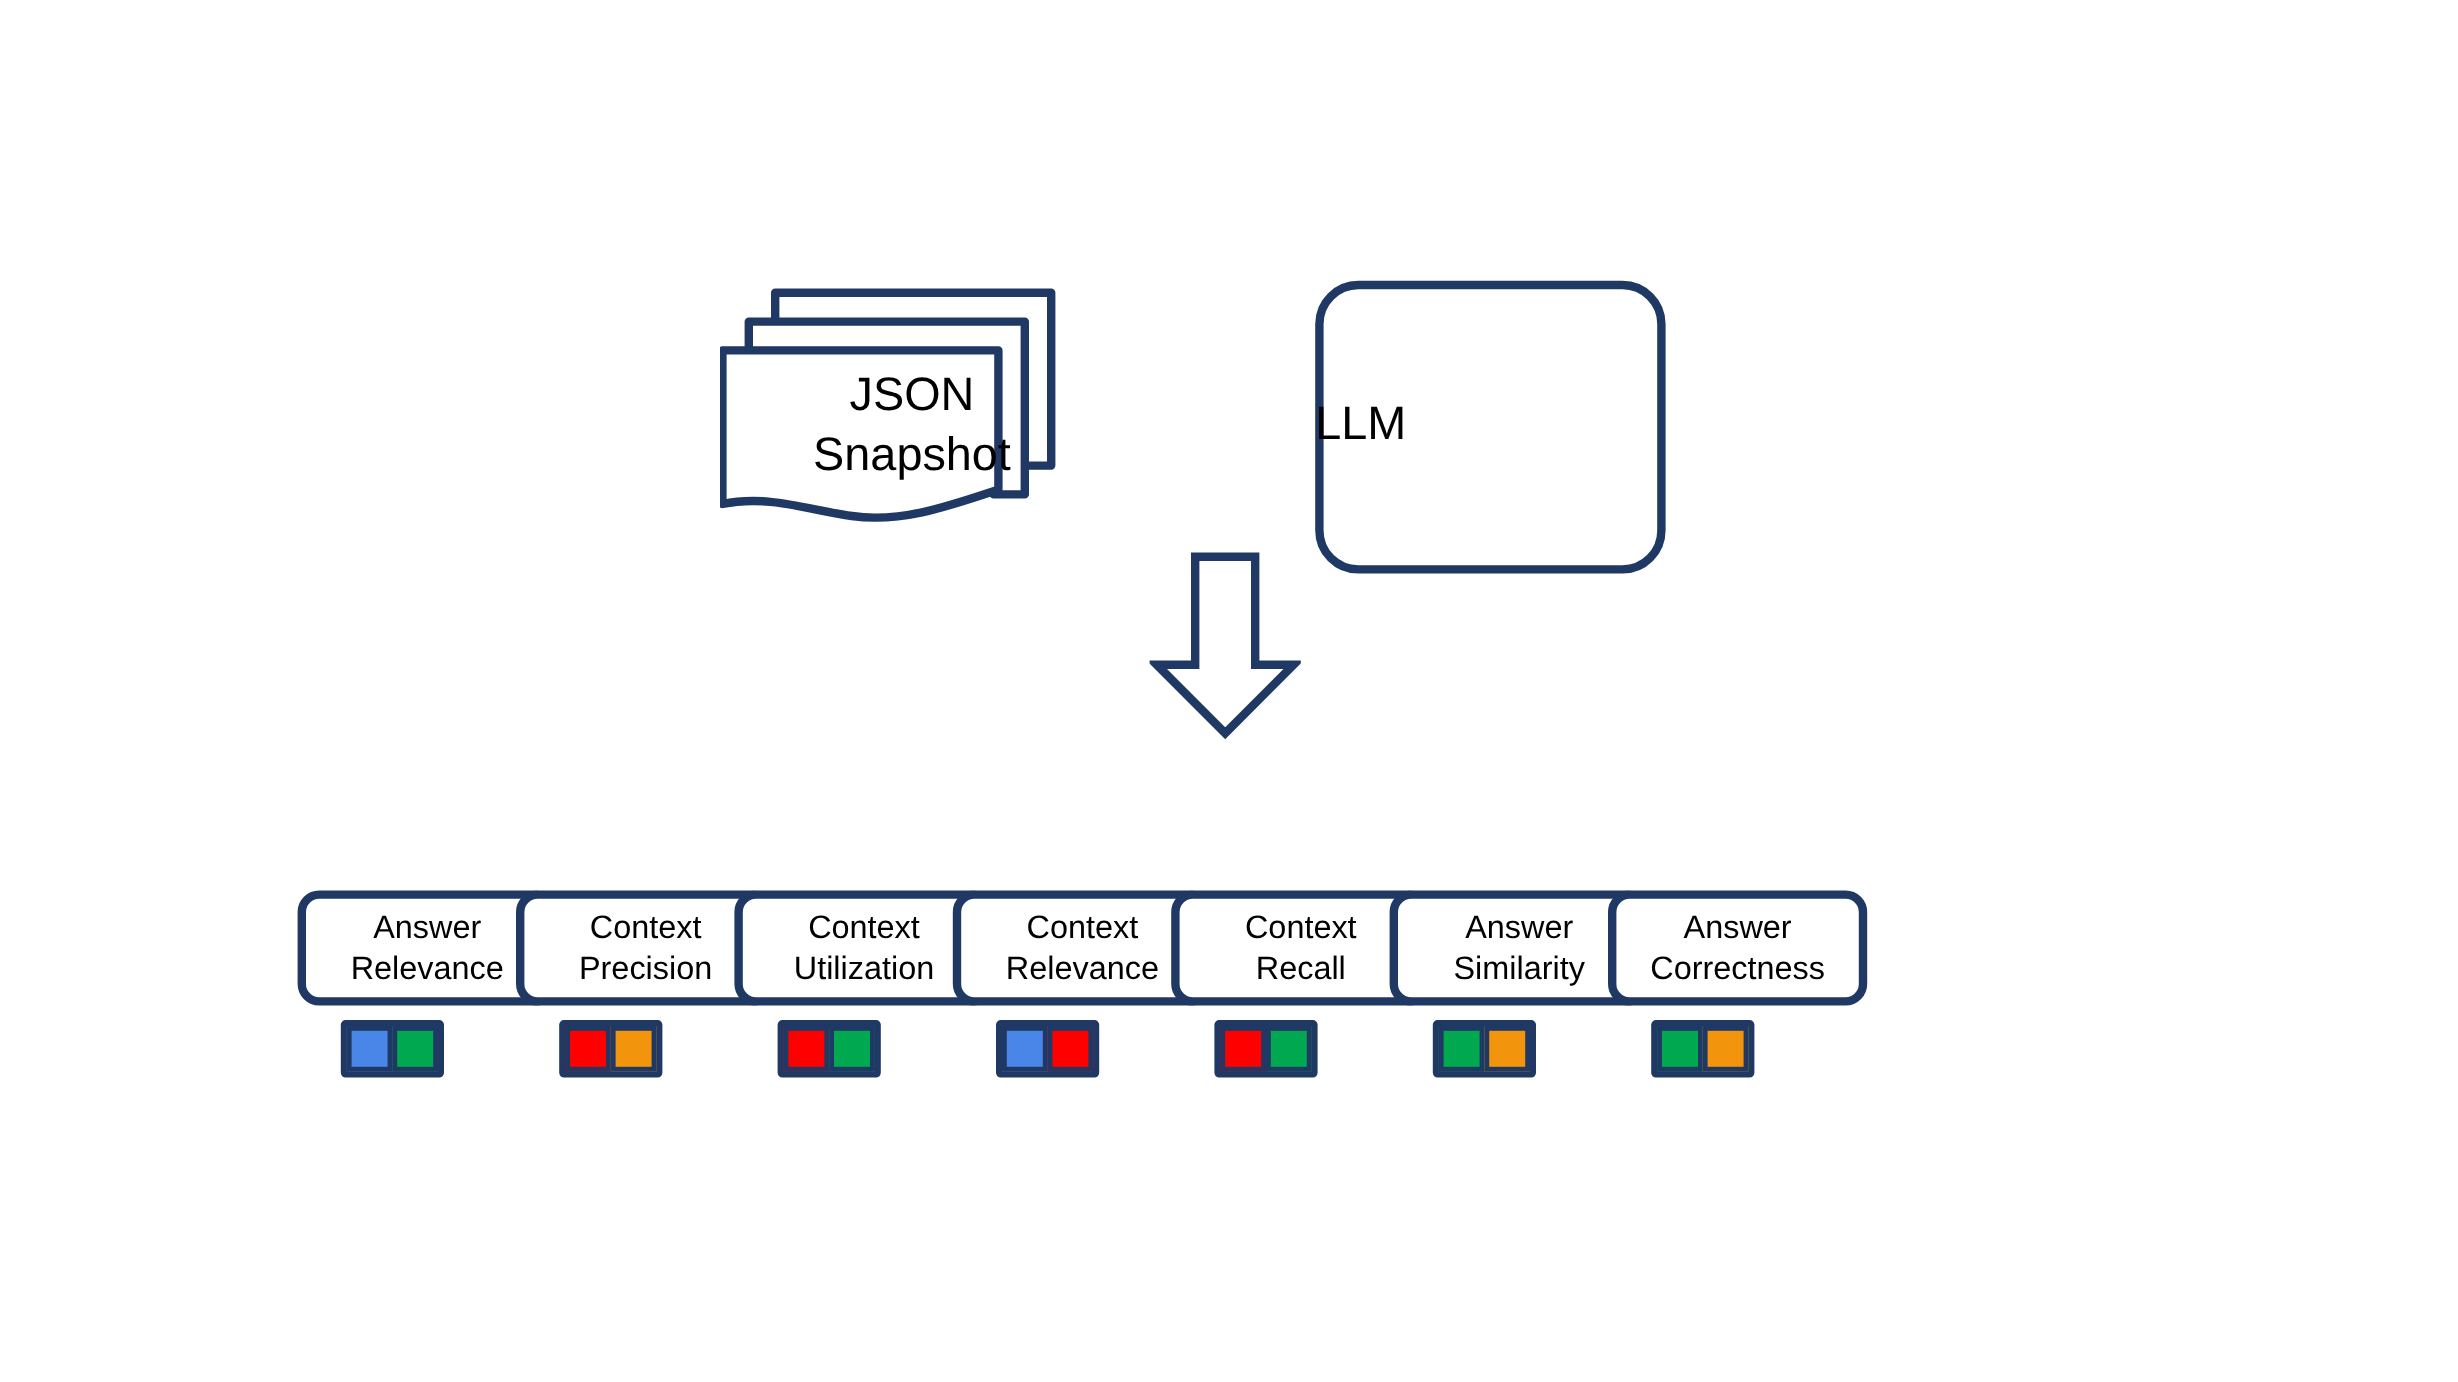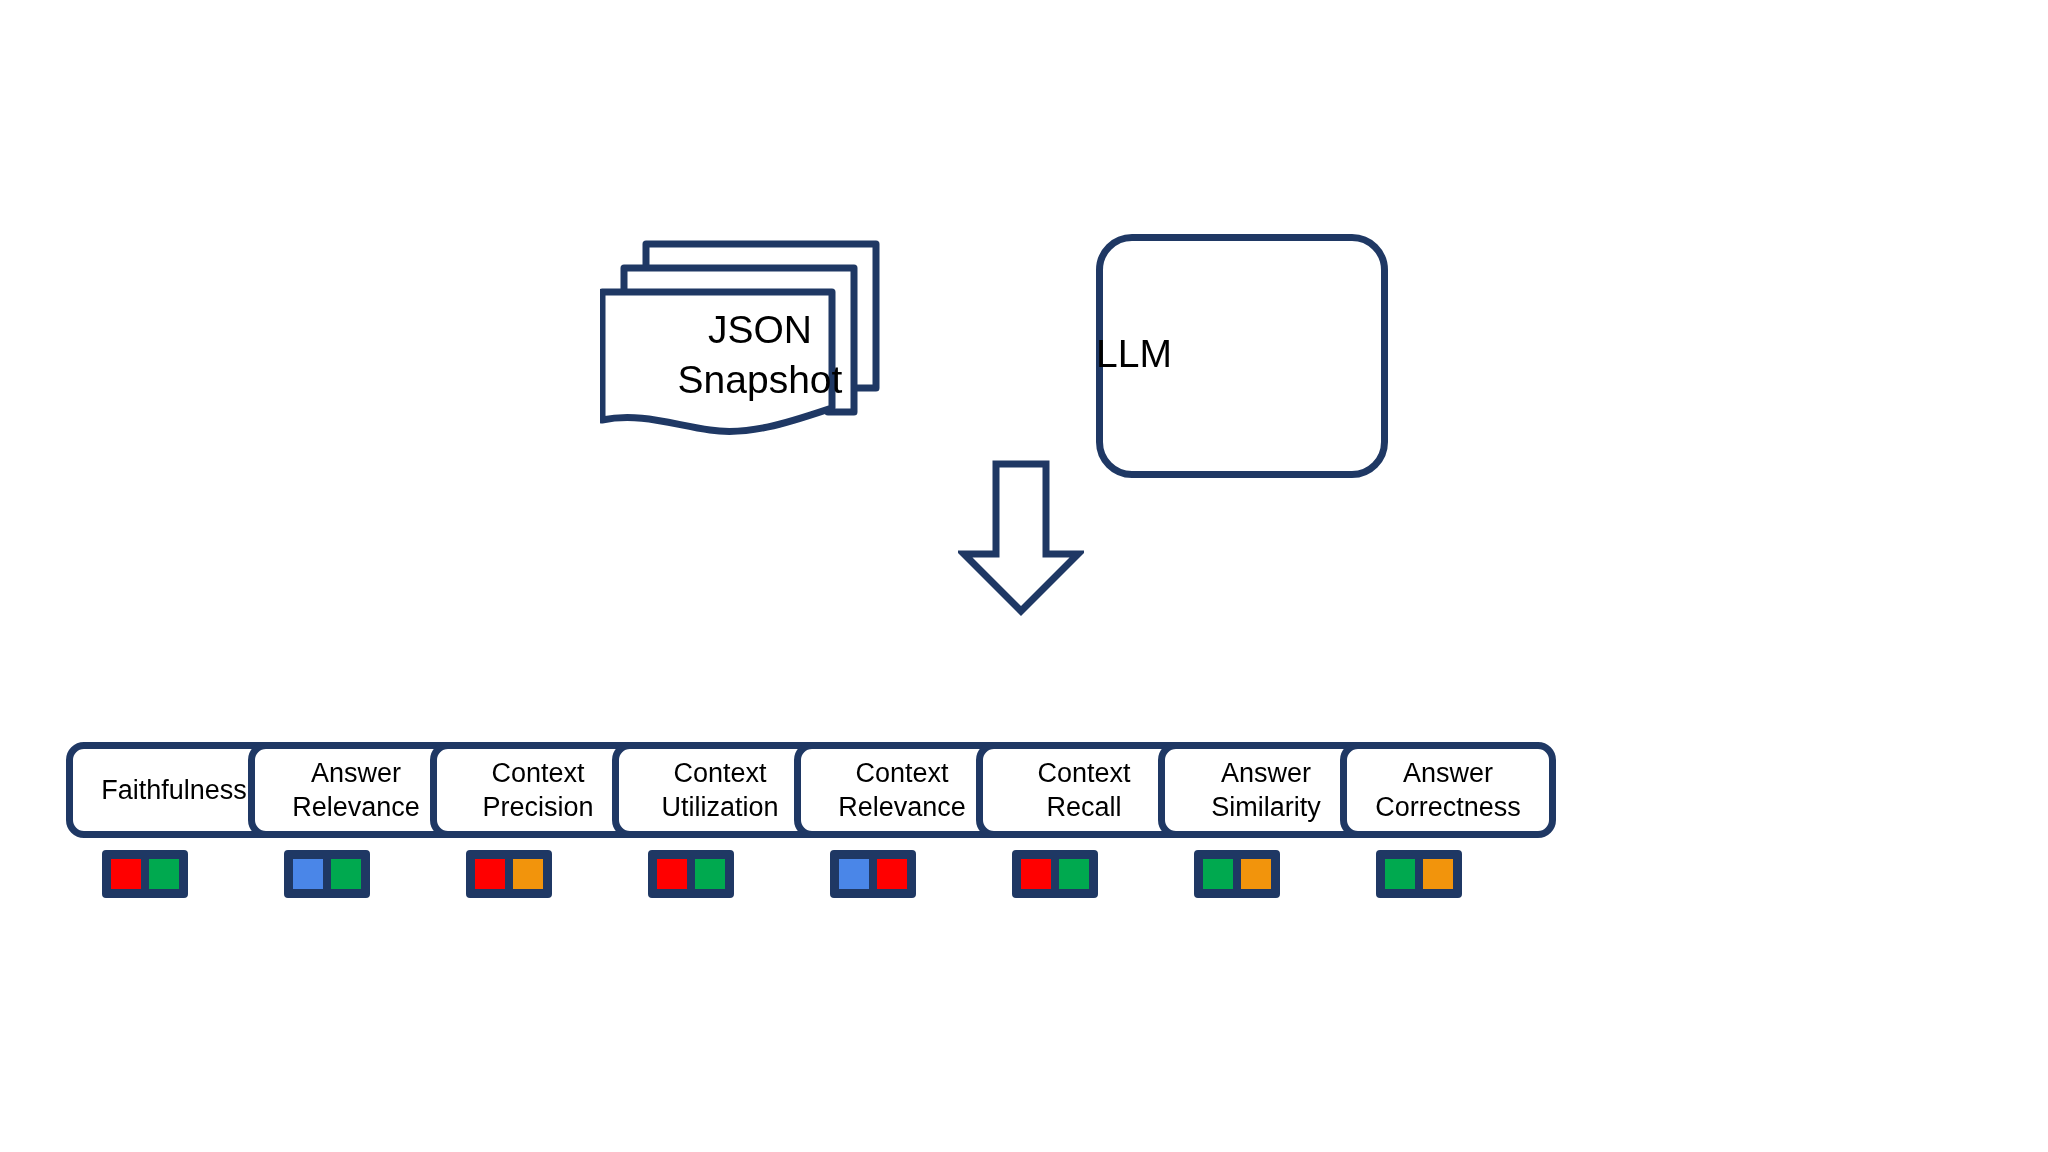--- a/index.html
+++ b/index.html
@@ -152,29 +152,20 @@
   <div class="llm-label">LLM</div>
 
   <div class="arrow-wrap">
     <svg viewBox="0 0 126 160" xmlns="http://www.w3.org/2000/svg">
       <path d="M 38 6 L 88 6 L 88 96 L 120 96 L 63 153 L 6 96 L 38 96 Z" fill="#ffffff" stroke="#1F3864" stroke-width="7" stroke-linejoin="miter"></path>
     </svg>
   </div>
 
   <div class="metrics-row">
 
-    <div class="metric" style="left:66px">
-      <div class="metric-box">
-        <span class="metric-label">Faithfulness</span>
-      </div>
-      <div class="chips">
-        <span class="chip" style="background-color: rgb(255, 0, 0);"></span>
-        <span class="chip" style="background-color: rgb(0, 169, 79);"></span>
-      </div>
-    </div>
 
     <div class="metric" style="left:248px">
       <div class="metric-box">
         <span class="metric-label">Answer
 Relevance</span>
       </div>
       <div class="chips">
         <span class="chip" style="background-color: rgb(74, 134, 232);"></span>
         <span class="chip" style="background-color: rgb(0, 169, 79);"></span>
       </div>

